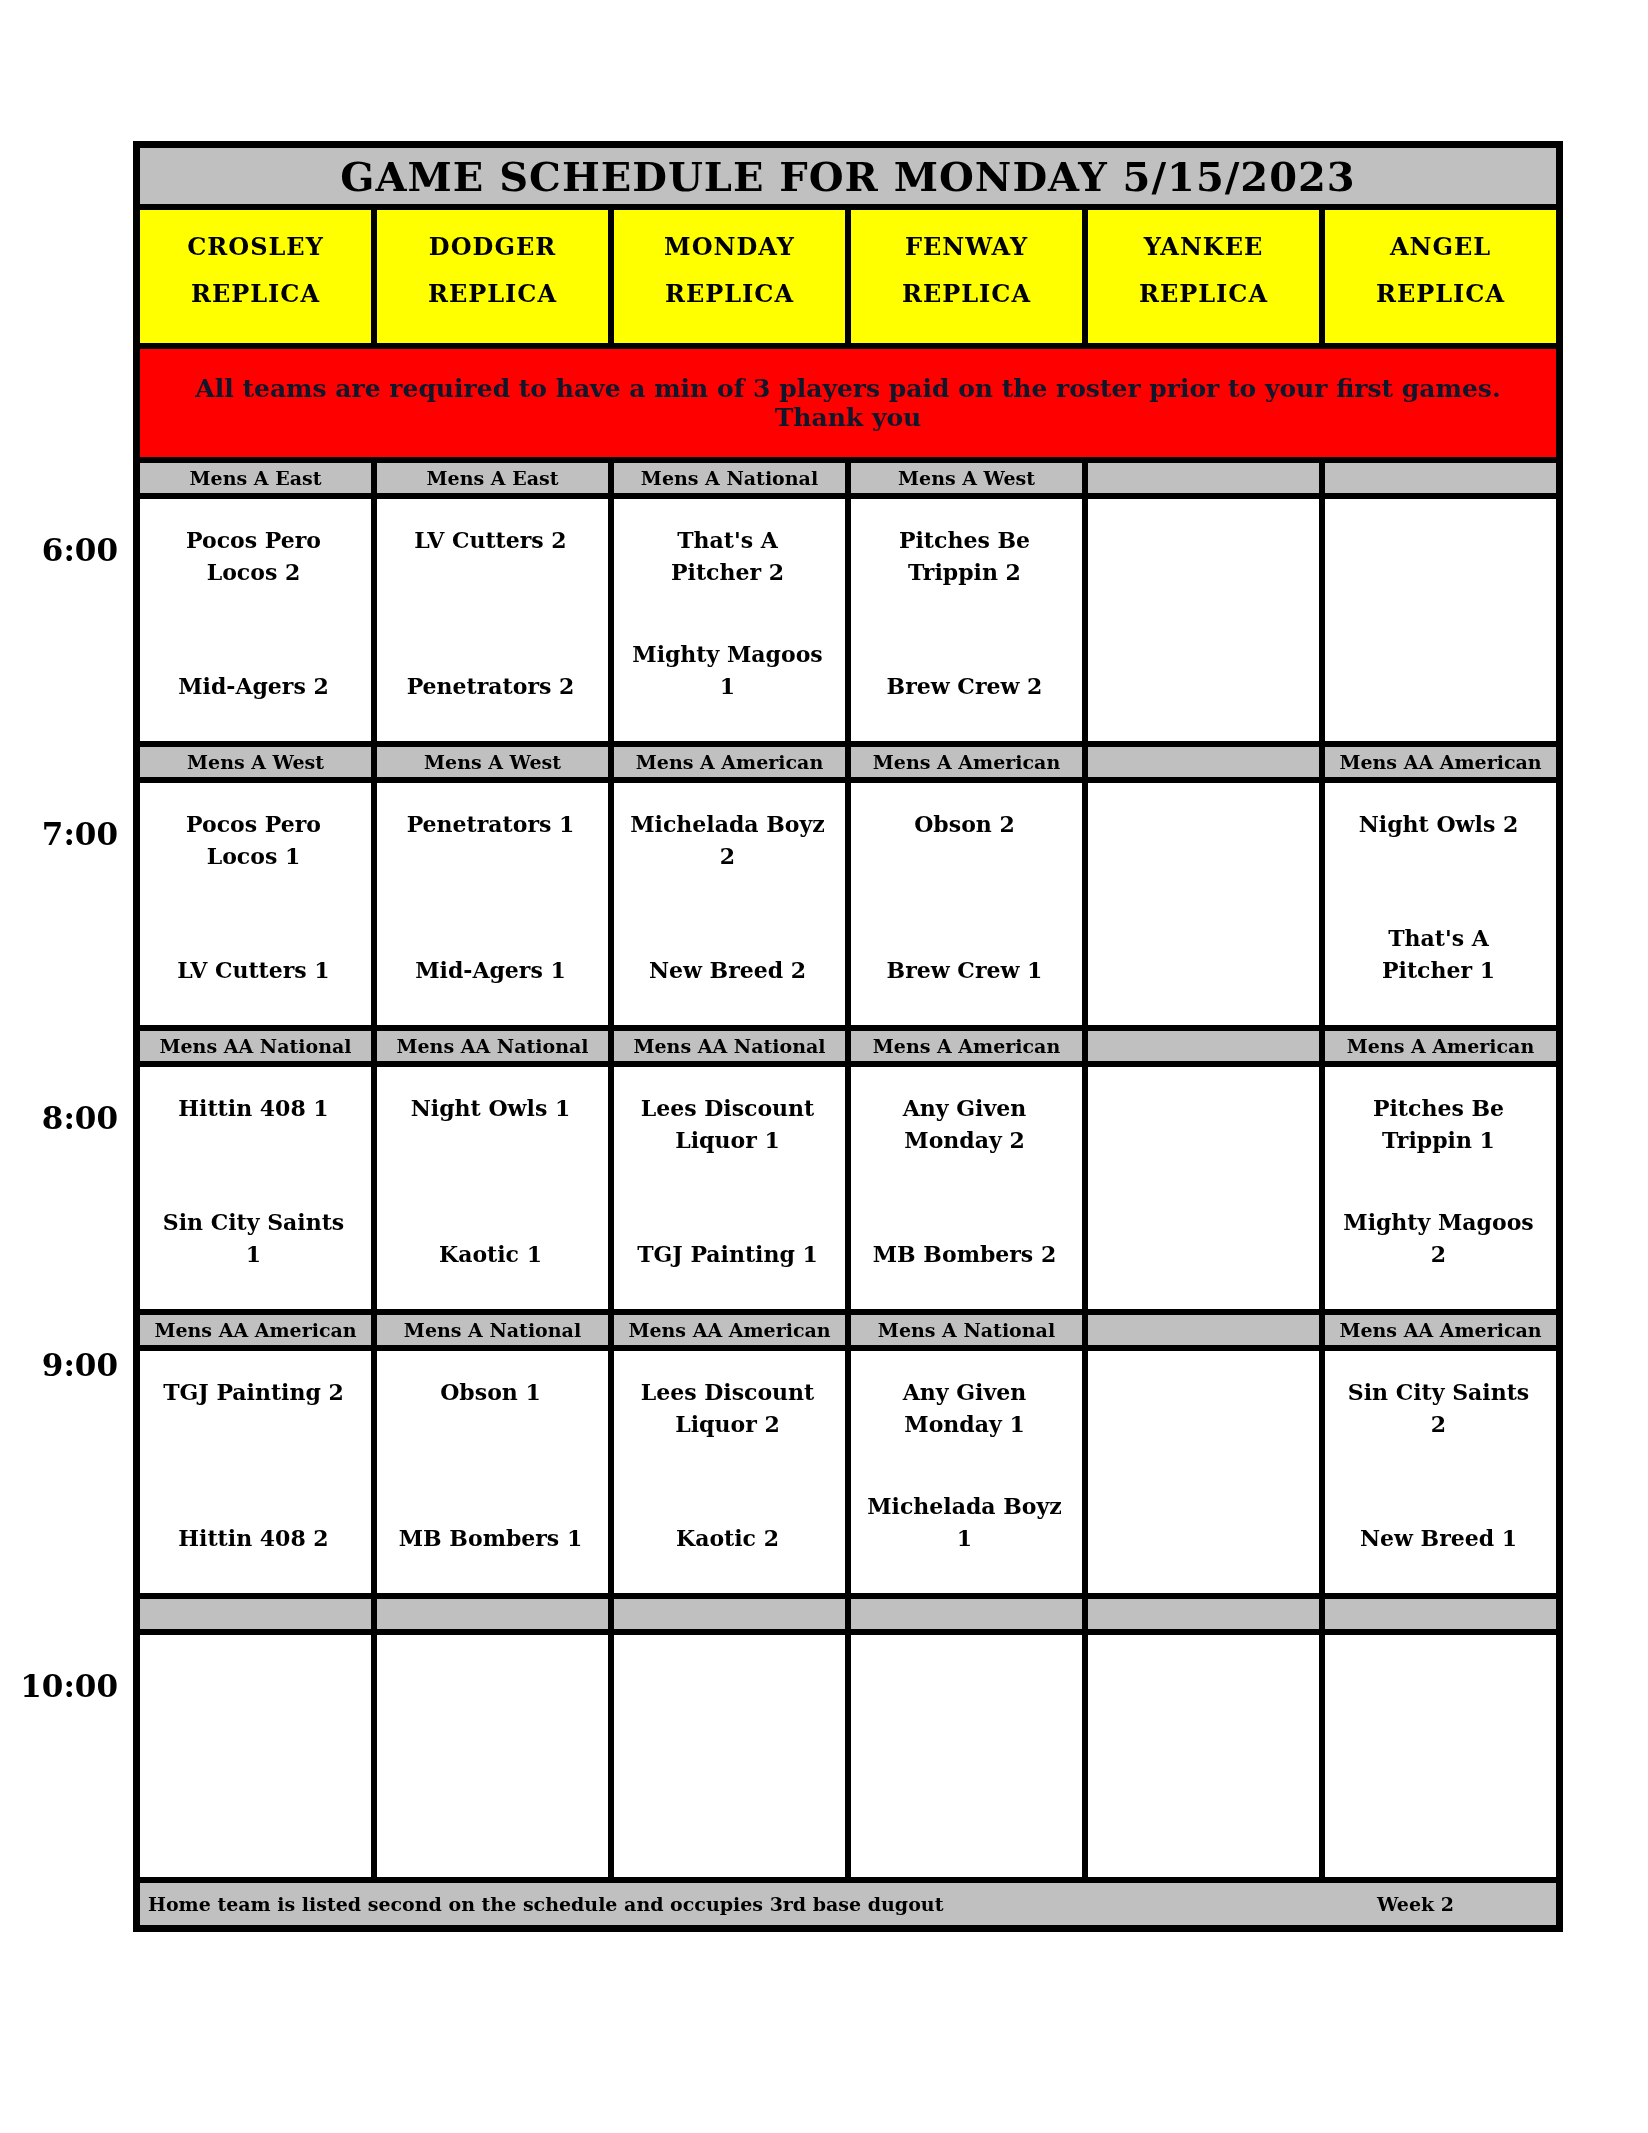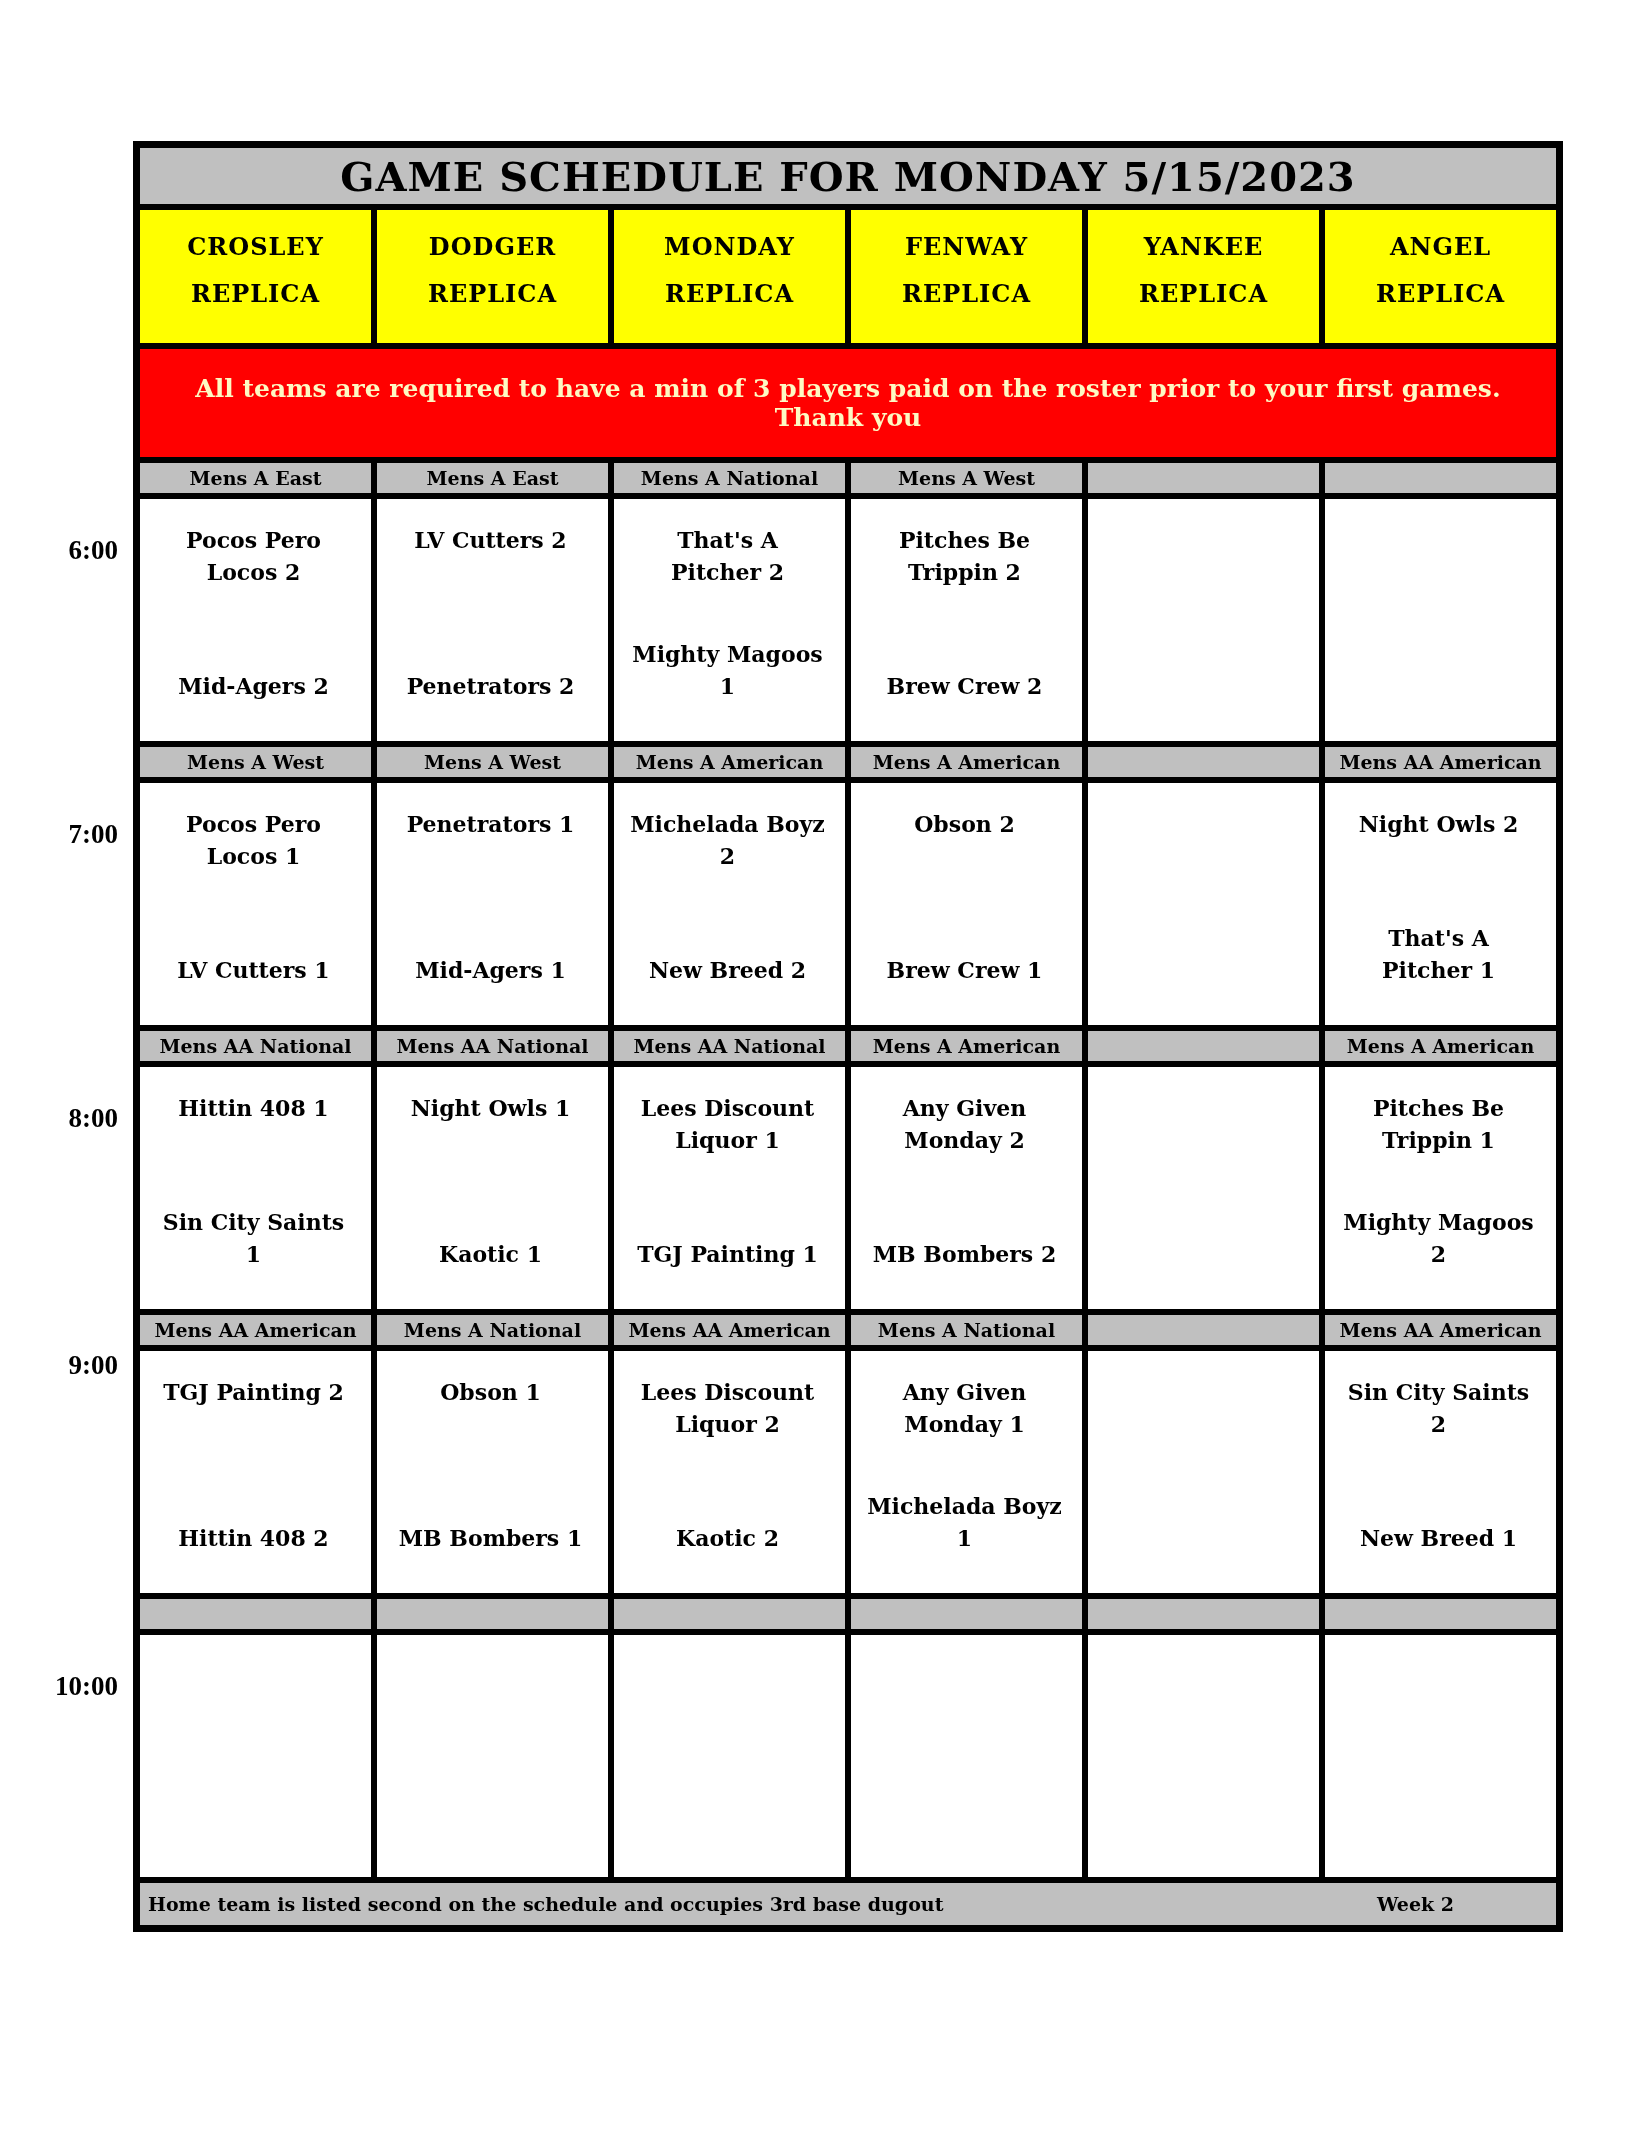--- a/index.html
+++ b/index.html
@@ -17,23 +17,22 @@
     overflow: hidden;
   }
 
   
   .time-gutter { position: absolute; left: 0; top: 0; width: 118px; height: 100%; }
   .time-label {
     position: absolute;
     left: 0;
     width: 118px;
     text-align: right;
-    font-size: 27px;
+    font-size: 31px;
     line-height: 34px;
-    font-family: Liberation Serif, serif;
   }
 
   
   .sched {
     position: absolute;
     left: 133px;
     top: 141px;
     width: 1430px;
     box-sizing: border-box;
     border: 7px solid #000;
@@ -58,21 +57,21 @@
     display: flex;
     flex-direction: column;
     align-items: center;
     padding-top: 22px;
     gap: 18px;
     font-size: 24px;
     letter-spacing: 1px;
   }
   .notice-bar {
     background: #ff0000;
-    color: #fef9c3;
+    color: #0f172a;
     display: flex;
     align-items: center;
     justify-content: center;
     text-align: center;
     font-size: 25px;
     padding: 0 20px;
   }
   .division-cell {
     background: #c0c0c0;
     display: flex;

